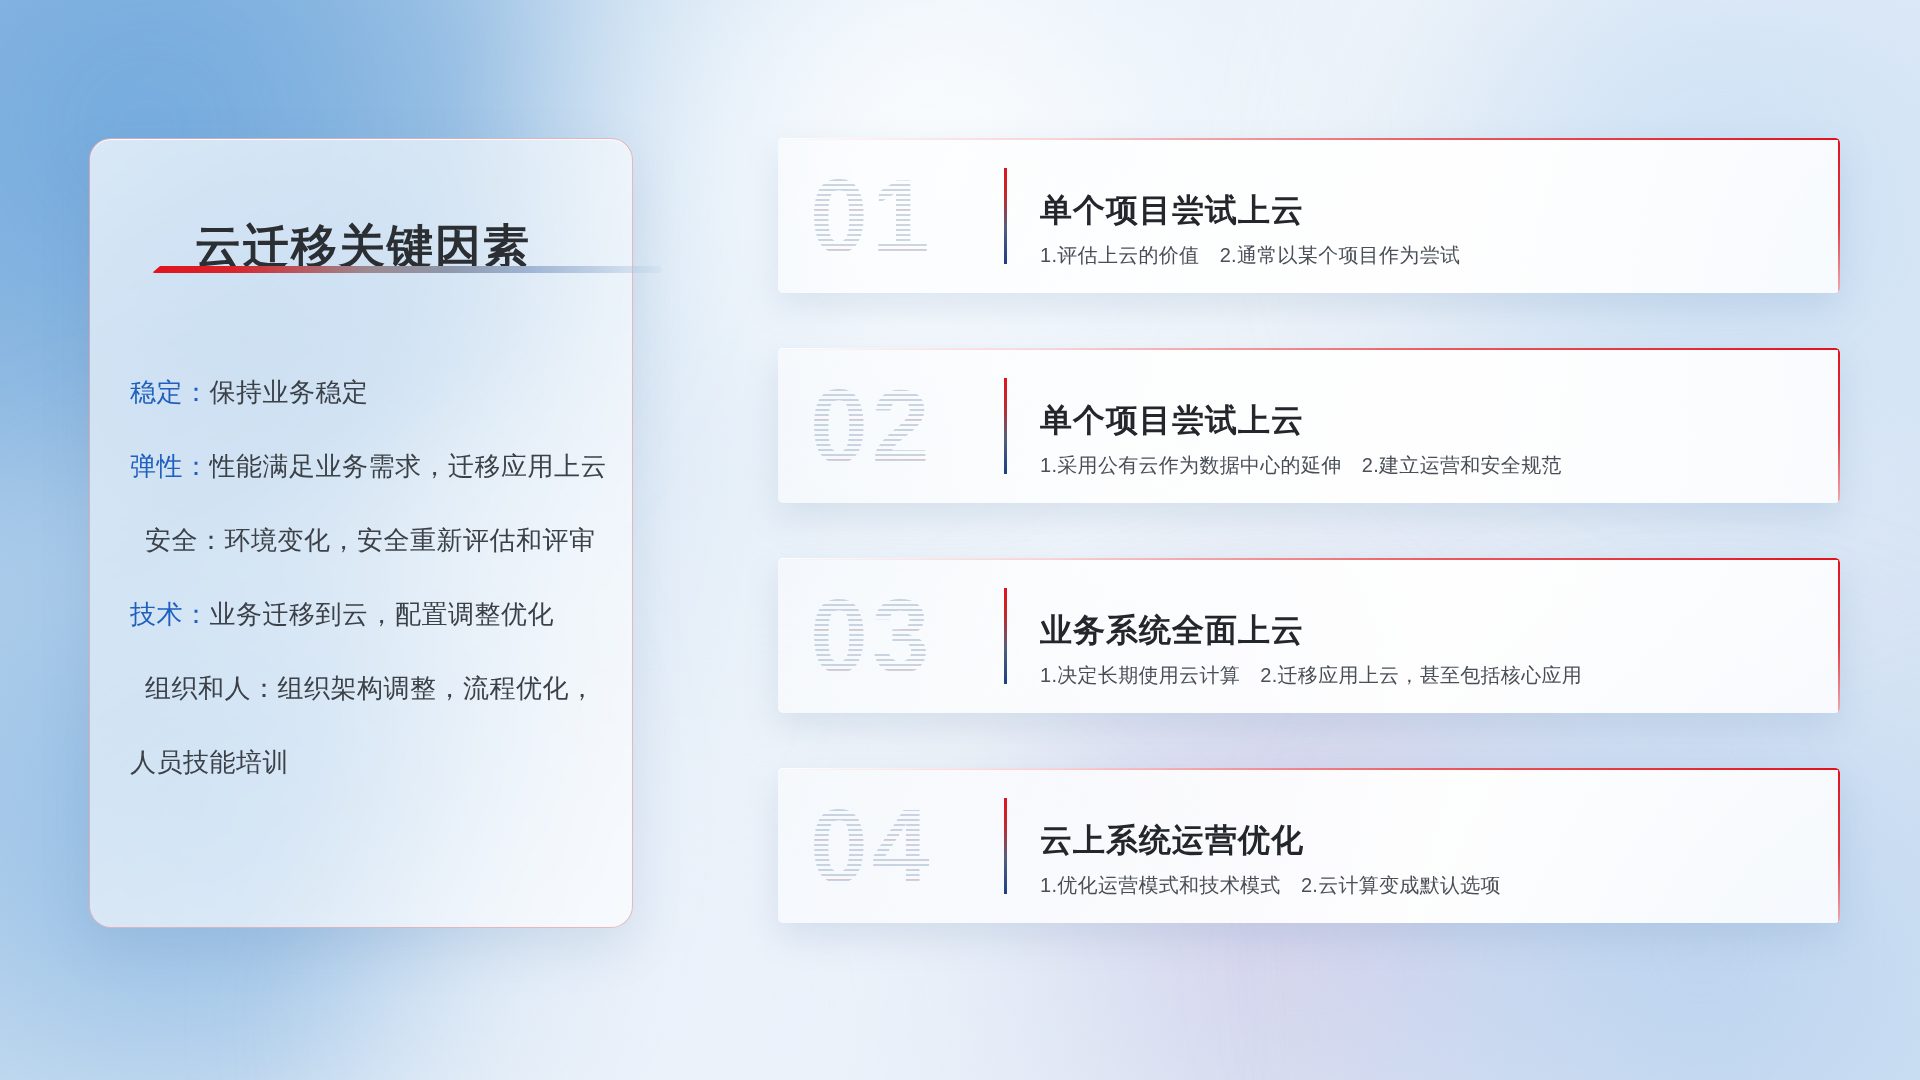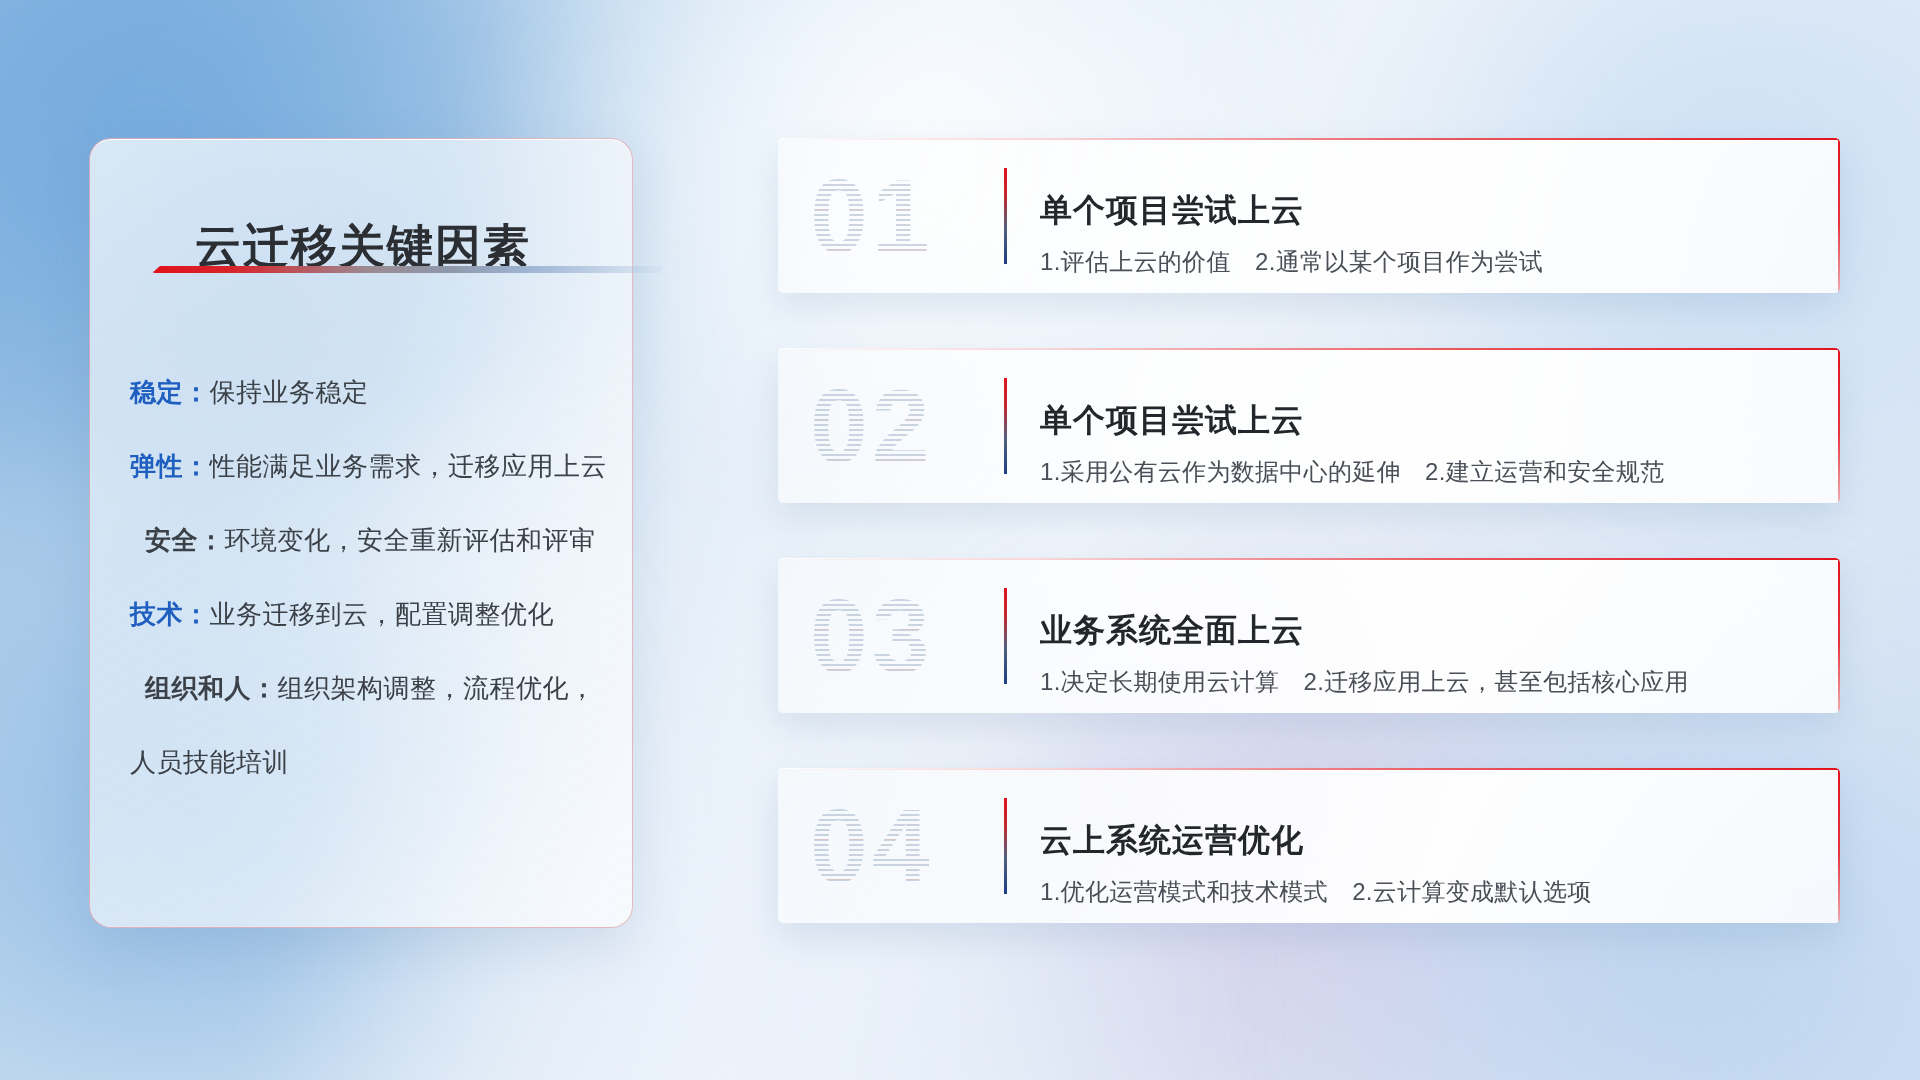--- a/index.html
+++ b/index.html
@@ -61,21 +61,21 @@
     border-radius:3px;
     clip-path:polygon(8px 0,100% 0,100% 100%,0 100%);
   }
   #panel-list{
     position:absolute;left:40px;top:216px;right:28px;
   }
   .pl-row{
     font-size:26px;line-height:74px;color:#3c4148;white-space:nowrap;
     letter-spacing:.5px;
   }
-  .pl-label{font-weight:700;text-align:center;}
+  .pl-label{font-weight:400;text-align:center;}
   .pl-label.accent{color:#1f5fbf;}
   .pl-label.plain{color:#3c4148;margin-left:15px;}
   .pl-text{color:#3c4148;}
 
   
   #cards{position:absolute;left:778px;top:138px;width:1062px;}
   .card{
     position:relative;height:155px;margin-bottom:55px;
     border-radius:5px;
     background:linear-gradient(112deg,rgba(255,255,255,.46) 0%,rgba(255,255,255,.86) 34%,rgba(255,255,255,.97) 62%,rgba(255,255,255,.84) 100%);
@@ -106,21 +106,21 @@
   .card-bar{
     position:absolute;left:226px;top:30px;width:3px;height:96px;
     background:linear-gradient(180deg,#e1131d 0%,#c0292f 30%,#53607d 62%,#1b3f86 100%);
   }
   .card-title{
     position:absolute;left:262px;top:24px;
     font-size:32px;font-weight:700;color:#23262b;letter-spacing:1px;white-space:nowrap;
   }
   .card-sub{
     position:absolute;left:262px;top:84px;
-    font-size:24px;color:#4a4f57;letter-spacing:.3px;white-space:nowrap;
+    font-size:20px;color:#4a4f57;letter-spacing:.3px;white-space:nowrap;
   }
 </style>
 </head>
 <body>
 
 <div id="bg">
   <div class="bg-base"></div>
   <div class="blob blob-a"></div>
   <div class="blob blob-b"></div>
   <div class="blob blob-c"></div>

